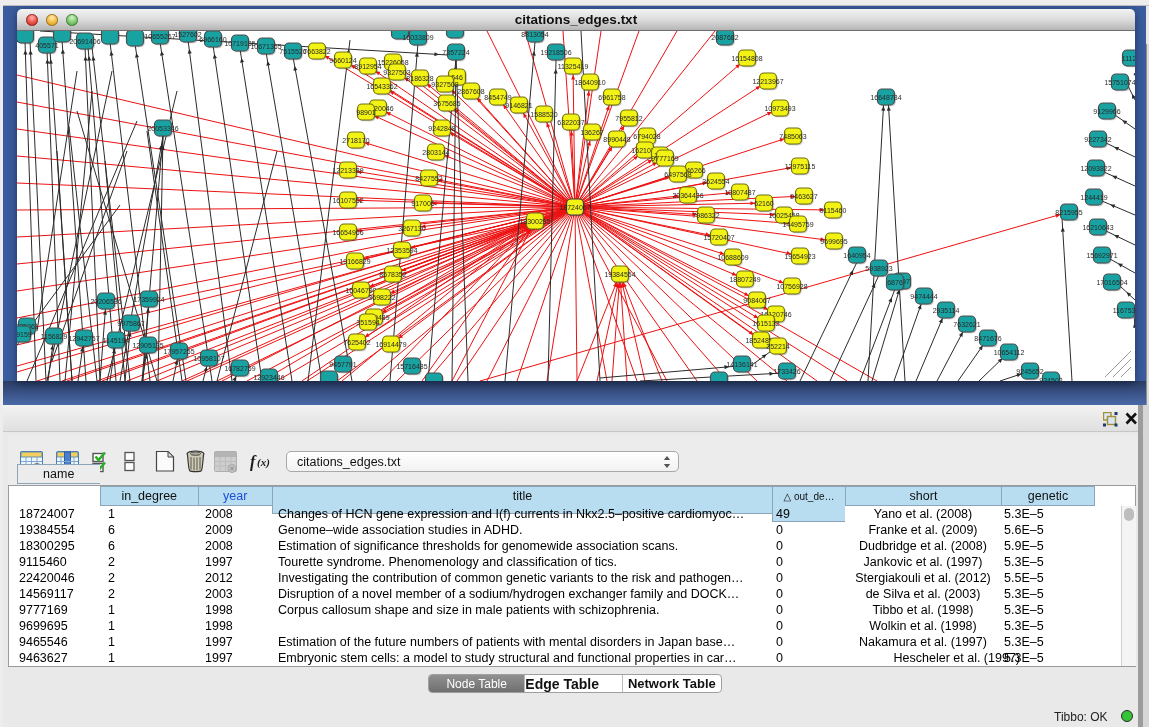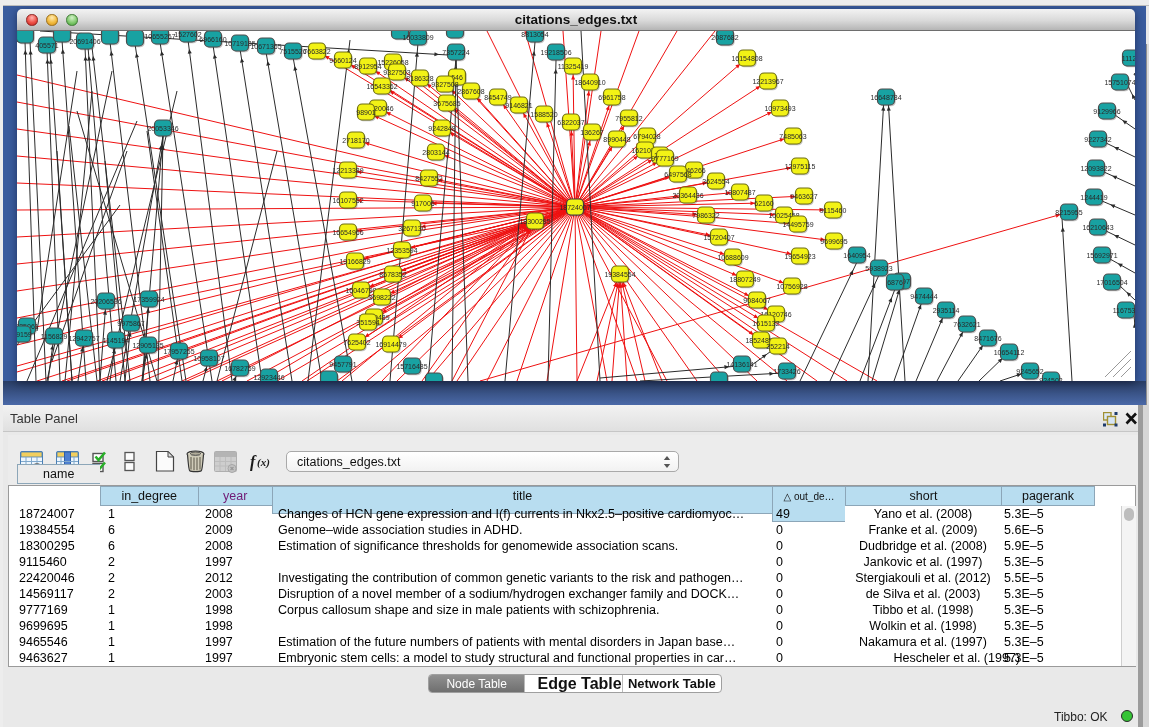--- a/index.html
+++ b/index.html
@@ -801,21 +801,20 @@
 <rect x="549.5" y="168.0" width="17" height="16" rx="4.5" fill="#f2f215" stroke="#3c3c3c" stroke-width="1.2"></rect>
 <text x="558.0" y="178.5" font-size="7" fill="#2a2a2a" text-anchor="middle" font-family="Liberation Sans">18724007</text>
 <path d="M 1088 346 L 1114 320 M 1096 346 L 1114 328 M 1104 346 L 1114 336" stroke="#999" stroke-width="1" fill="none"></path>
 </svg>
  </div>
 </div>
 
 <div class="abs" style="left:0;top:405px;width:1149px;height:322px;background:#e9e9e9">
 
  <div class="abs" style="left:0;top:0;width:1149px;height:27px;background:linear-gradient(#f2f2f2,#e0e0e0);border-bottom:1px solid #c6c6c6">
-   <div style="font-size:13px;color:#333;margin:6px 0 0 10px">Table Panel</div>
    <svg class="abs" style="left:1103px;top:7px" width="15" height="15">
      <rect x="0.5" y="0.5" width="7.5" height="7.5" fill="#dce8f5" stroke="#a09032" stroke-width="1.4"></rect>
      <rect x="4.5" y="4.5" width="8" height="8" fill="#d6e4f4" stroke="#a09032" stroke-width="1.4"></rect>
      <rect x="11.5" y="0" width="3" height="3" fill="#1d3a6b"></rect>
         <rect x="0" y="11.5" width="3" height="3" fill="#1d3a6b"></rect>
         <rect x="11.5" y="11.5" width="3" height="3" fill="#1d3a6b"></rect>
    </svg>
    <svg class="abs" style="left:1124px;top:6px" width="15" height="15">
         <path d="M2.5 2.5 L12 12.5 M12 2.5 L2.5 12.5" stroke="#111" stroke-width="2.6"></path>
       </svg>
@@ -881,25 +880,25 @@
         <path d="M5 1 L8.2 5 L1.8 5 Z" fill="#555"></path>
         <path d="M5 13 L8.2 9 L1.8 9 Z" fill="#555"></path>
       </svg>
  </div>
 </div>
 
 <div class="abs" style="left:15px;top:485px;width:1121px;height:182px;background:#fff;border:1px solid #9a9a9a;border-left:none"></div>
 <div class="abs" style="left:8px;top:485px;width:8px;height:182px;background:#fff;border:1px solid #9a9a9a;border-right:none"></div>
 <div class="abs" style="left:16.5px;top:464px;width:83.5px;height:20px;background:#ececec;border:1px solid #8ca6b8;border-right:none;font-size:12.5px;color:#111;text-align:center;line-height:19px">name</div>
 <div class="abs" style="left:100px;top:486px;width:97.5px;height:20px;background:#b8ddf0;border:1px solid #8ca6b8;border-right:none;font-size:12.5px;color:#111;text-align:center;line-height:19px">in_degree</div>
-<div class="abs" style="left:197.5px;top:486px;width:74.5px;height:20px;background:#b8ddf0;border:1px solid #8ca6b8;border-right:none;font-size:12.5px;color:#701a75;text-align:center;line-height:19px">year</div>
+<div class="abs" style="left:197.5px;top:486px;width:74.5px;height:20px;background:#b8ddf0;border:1px solid #8ca6b8;border-right:none;font-size:12.5px;color:#1d4ed8;text-align:center;line-height:19px">year</div>
 <div class="abs" style="left:272px;top:486px;width:500px;height:28px;background:#b8ddf0;border:1px solid #8ca6b8;border-right:none;font-size:12.5px;color:#111;text-align:center;line-height:19px">title</div>
 <div class="abs" style="left:772px;top:486px;width:73px;height:36px;background:#b8ddf0;border:1px solid #8ca6b8;border-right:none;font-size:10px;color:#111;text-align:center;line-height:19px">△ out_de…</div>
 <div class="abs" style="left:845px;top:486px;width:156px;height:20px;background:#b8ddf0;border:1px solid #8ca6b8;border-right:none;font-size:12.5px;color:#111;text-align:center;line-height:19px">short</div>
-<div class="abs" style="left:1001px;top:486px;width:93px;height:20px;background:#b8ddf0;border:1px solid #8ca6b8;border-right:none;font-size:12.5px;color:#111;text-align:center;line-height:19px">pagerank</div>
+<div class="abs" style="left:1001px;top:486px;width:93px;height:20px;background:#b8ddf0;border:1px solid #8ca6b8;border-right:none;font-size:12.5px;color:#111;text-align:center;line-height:19px">genetic</div>
 <div class="abs" style="left:1094px;top:486px;width:1px;height:20px;background:#8ca6b8"></div>
 <div class="abs" style="left:1121px;top:506px;width:15px;height:160px;background:#f4f4f4;border-left:1px solid #cfcfcf">
   <div class="abs" style="left:2px;top:2px;width:10px;height:13px;border-radius:5px;background:#bdbdbd"></div>
 </div>
 <div class="abs" style="left:0;top:485px;width:1149px;height:0"></div>
 <div class="trow" style="top:506px">
 <span style="left:19px">18724007</span>
 <span style="left:108px">1</span>
 <span style="left:205px">2008</span>
 <span style="left:278px">Changes of HCN gene expression and I(f) currents in Nkx2.5–positive cardiomyoc…</span>
@@ -922,20 +921,21 @@
 <span style="left:205px">2008</span>
 <span style="left:278px">Estimation of significance thresholds for genomewide association scans.</span>
 <span style="left:776px">0</span>
 <span style="left:845px;width:156px;text-align:center">Dudbridge et al. (2008)</span>
 <span style="left:1004px">5.9E–5</span>
 </div>
 <div class="trow" style="top:554px">
 <span style="left:19px">9115460</span>
 <span style="left:108px">2</span>
 <span style="left:205px">1997</span>
+<span style="left:278px">Tourette syndrome. Phenomenology and classification of tics.</span>
 <span style="left:776px">0</span>
 <span style="left:845px;width:156px;text-align:center">Jankovic et al. (1997)</span>
 <span style="left:1004px">5.3E–5</span>
 </div>
 <div class="trow" style="top:570px">
 <span style="left:19px">22420046</span>
 <span style="left:108px">2</span>
 <span style="left:205px">2012</span>
 <span style="left:278px">Investigating the contribution of common genetic variants to the risk and pathogen…</span>
 <span style="left:776px">0</span>
@@ -982,21 +982,21 @@
 <span style="left:108px">1</span>
 <span style="left:205px">1997</span>
 <span style="left:278px">Embryonic stem cells: a model to study structural and functional properties in car…</span>
 <span style="left:776px">0</span>
 <span style="left:864px;width:156px;text-align:right">Hescheler et al. (1997)</span>
 <span style="left:1004px">5.3E–5</span>
 </div>
 
 <div class="abs" style="left:428px;top:674px;width:294px;height:19px;border:1px solid #9f9f9f;border-radius:4px;background:#fff;overflow:hidden;display:flex">
   <div style="width:96px;background:linear-gradient(#909090,#6f6f6f);color:#fff;font-size:12px;text-align:center;line-height:18px">Node Table</div>
-  <div style="width:98px;border-left:1px solid #bbb;color:#111;font-size:16px;font-weight:bold;text-align:right;line-height:18px">Edge Table</div>
+  <div style="width:98px;border-left:1px solid #bbb;color:#111;font-size:14px;font-weight:bold;text-align:left;line-height:18px">Edge Table</div>
   <div style="width:100px;border-left:1px solid #bbb;color:#111;font-size:13px;font-weight:bold;text-align:center;line-height:18px">Network Table</div>
 </div>
 
 <div class="abs" style="left:1054px;top:710px;font-size:12px;color:#222">Tibbo: OK</div>
 <div class="abs" style="left:1121px;top:710px;width:12px;height:12px;border-radius:50%;background:#35c435;border:1px solid #2a2a2a"></div>
 
 <div class="abs" style="left:0;top:0;width:1149px;height:6px;background:#ededed;border-bottom:1px solid #bcbcbc"></div>
 <div class="abs" style="left:0;top:0;width:3px;height:727px;background:#ededed"></div>
 <div class="abs" style="left:1138px;top:405px;width:5px;height:322px;background:#9c9c9c"></div>
 <div class="abs" style="left:1143px;top:405px;width:6px;height:322px;background:#d6d6d6"></div>

